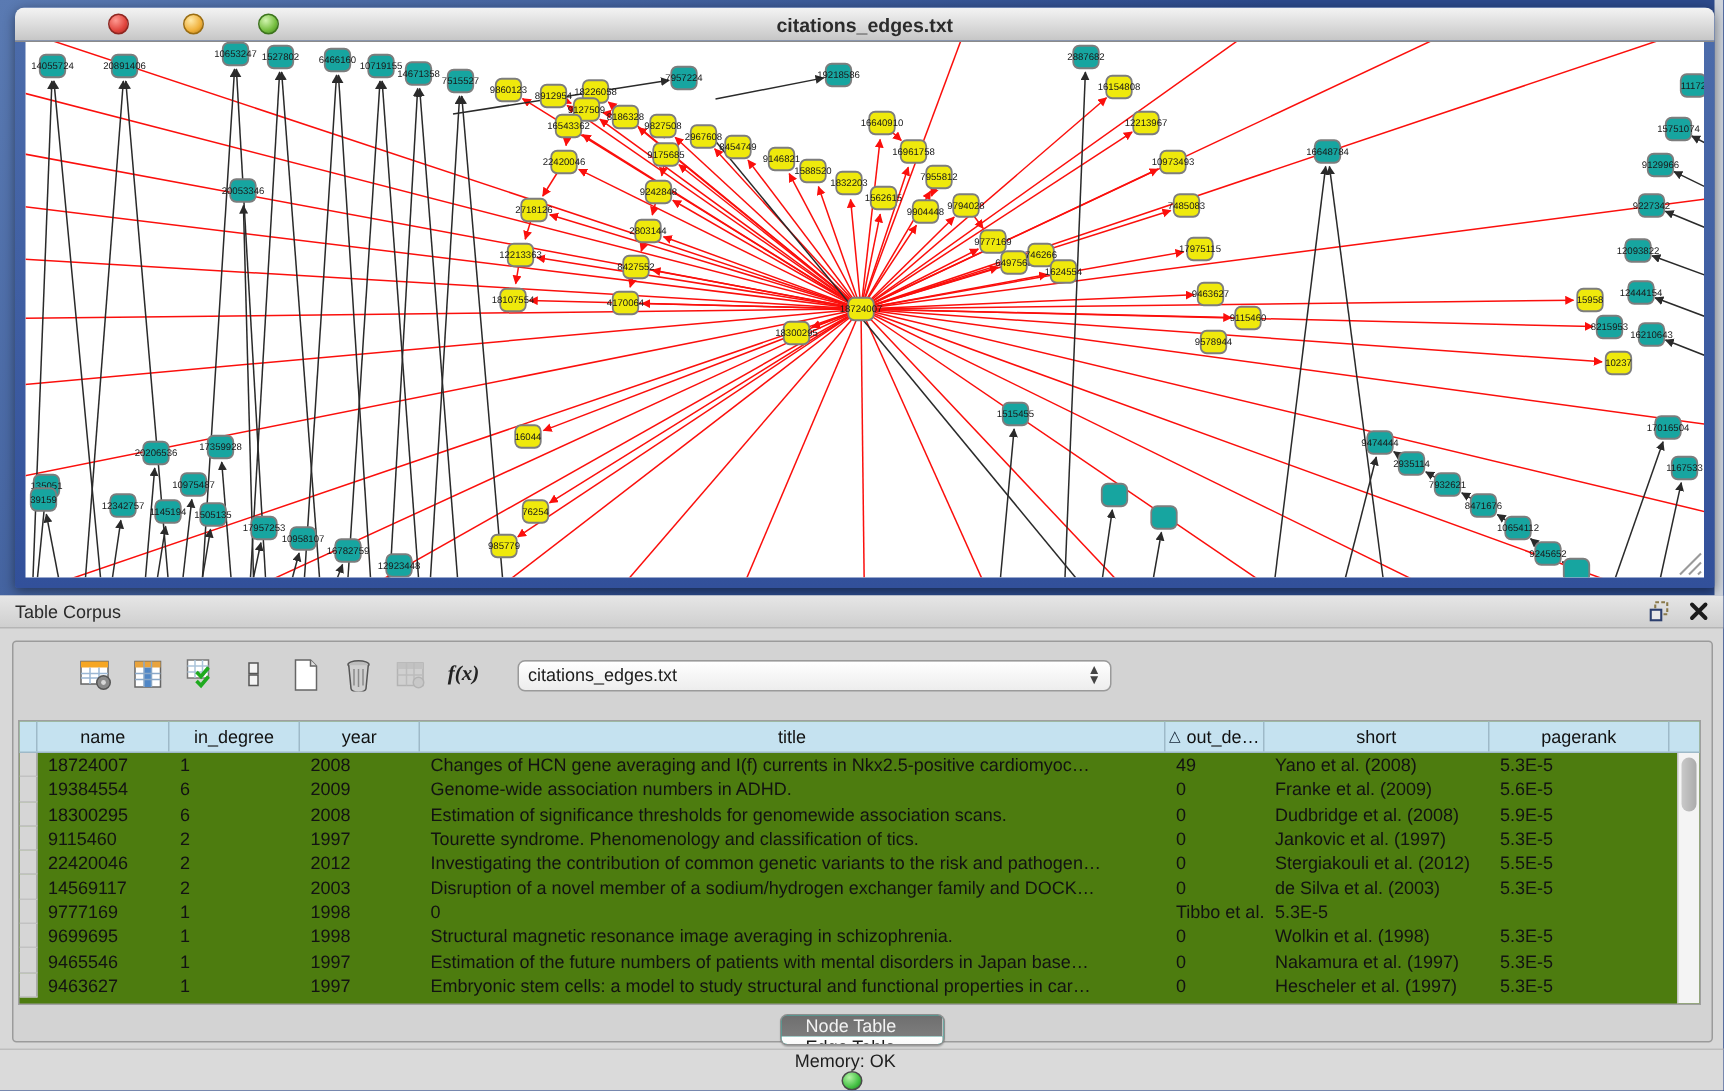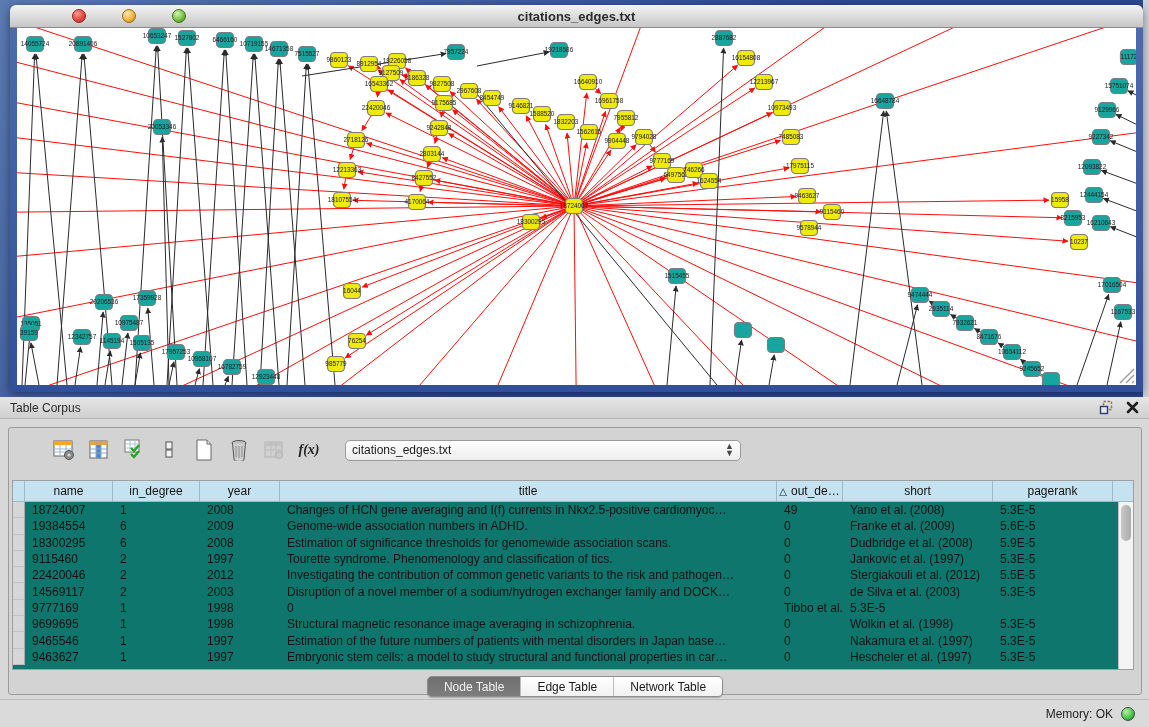--- a/index.html
+++ b/index.html
@@ -36,43 +36,43 @@
                 background:#d3d3d3; border:1px solid #9b9b9b; border-radius:3px;padding-left:36px; }
   .toolbar { display:flex; align-items:center; height:44px; padding-left:8px; gap:13px; }
   .tb-icon { width:22px; height:22px; display:flex; align-items:center; justify-content:center; cursor:pointer; }
   .fx { font-size:14px; color:#222; font-style:italic; font-family:"Liberation Serif",serif; font-weight:bold; }
   .dropdown { margin-left:12px; width:396px; height:21px; background:linear-gradient(#ffffff,#ededed);
               border:1px solid #9a9a9a; border-radius:5px; display:flex; align-items:center;
               padding:0 6px; font-size:12px; color:#1c1c1c; cursor:pointer; }
   .dropdown .dd-label { flex:1; }
   .dd-arrows { font-size:9px; color:#444; line-height:7px; text-align:center; }
 
-  .table-wrap { position:absolute; left:3px; top:52px; width:1122px; height:190px; background:#0f766e;
+  .table-wrap { position:absolute; left:3px; top:52px; width:1122px; height:190px; background:#4d7c0f;
                 border:1px solid #9f9f9f; display:flex; flex-direction:column; }
   .thead { display:grid; height:21px; background:#c5e2f0; border-bottom:1px solid #9eb9c8; flex:none; }
   .thead .hcell { border-right:1px solid #9eb9c8; font-size:12px; color:#111; display:flex;
                   align-items:center; justify-content:center; overflow:hidden; white-space:nowrap; cursor:pointer; }
   .sort-glyph { font-size:10px; margin-right:4px; color:#123; }
   .tbody { position:relative; flex:1; overflow:hidden; }
   .trow { display:grid; height:16.3px; font-size:12px; color:#121212; }
   .trow .cell { overflow:hidden; white-space:nowrap; padding-left:7px; display:flex; align-items:center; }
   .trow .gutter { background:#d6d6d6; border-right:1px solid #aaa; border-bottom:1px solid #c2c2c2; padding:0; }
   .vscroll { position:absolute; right:0; top:0; width:15px; height:100%; background:#f4f4f4; border-left:1px solid #c3c3c3; }
   .vthumb { position:absolute; left:2px; top:3px; width:10px; height:36px; background:linear-gradient(90deg,#c9c9c9,#ababab); border-radius:6px; }
 
   .tabs { position:absolute; left:0; right:0; top:248px; display:flex; justify-content:center; }
   .tabgroup { display:flex; height:21px; border:1px solid #8e8e8e; border-radius:5px; overflow:hidden;
-              background:#14b8a6; box-shadow:0 1px 1px rgba(0,0,0,.2); }
+              background:#14b8a6; box-shadow:0 1px 1px rgba(0,0,0,.2);flex-direction:column; }
   .tab { padding:0 16px; font-size:12px; display:flex; align-items:center; color:#1a1a1a;
          border-right:1px solid #bdbdbd; cursor:pointer; background:linear-gradient(#ffffff,#f1f1f1); }
   .tab:last-child { border-right:none; }
   .tab.selected { background:linear-gradient(#6f6f6f,#7d7d7d); color:#f2f2f2; }
 
   .statusbar { position:absolute; left:0; bottom:0; width:1149px; height:28px; background:#dadada;
-               border-top:1px solid #bdbdbd; display:flex; align-items:center; justify-content:flex-end; padding-right:14px; }
+               border-top:1px solid #bdbdbd; display:flex; align-items:center; justify-content:flex-end; padding-right:14px;flex-direction:column; }
   .mem-label { font-size:12px; color:#1e1e1e; margin-right:8px; }
   .mem-dot { width:14px; height:14px; border-radius:50%;
              background:radial-gradient(circle at 35% 30%,#b4f3a6,#44c144 60%,#1f7a1f); border:1px solid #4a4a4a; }
 </style>
 </head>
 <body>
 
 <div class="screen">
 
   <div class="desktop">

